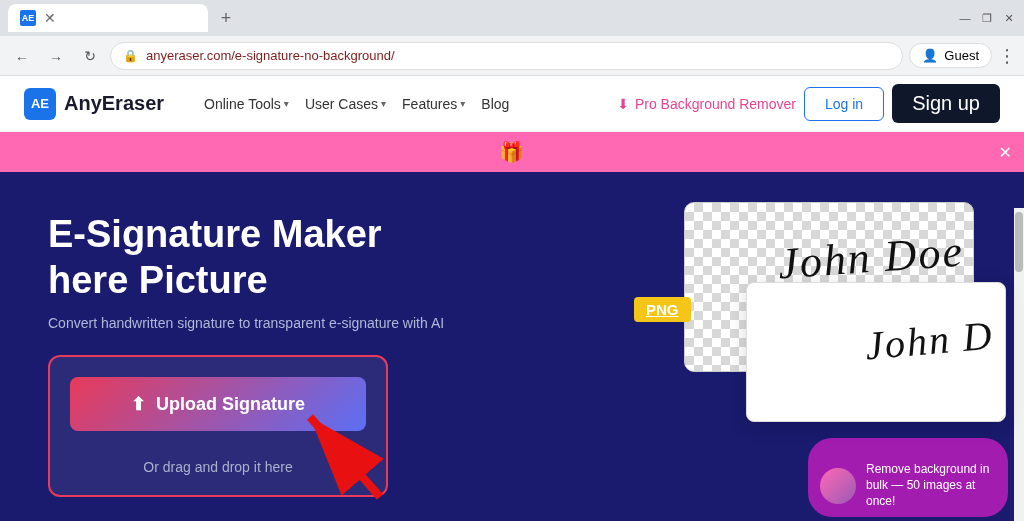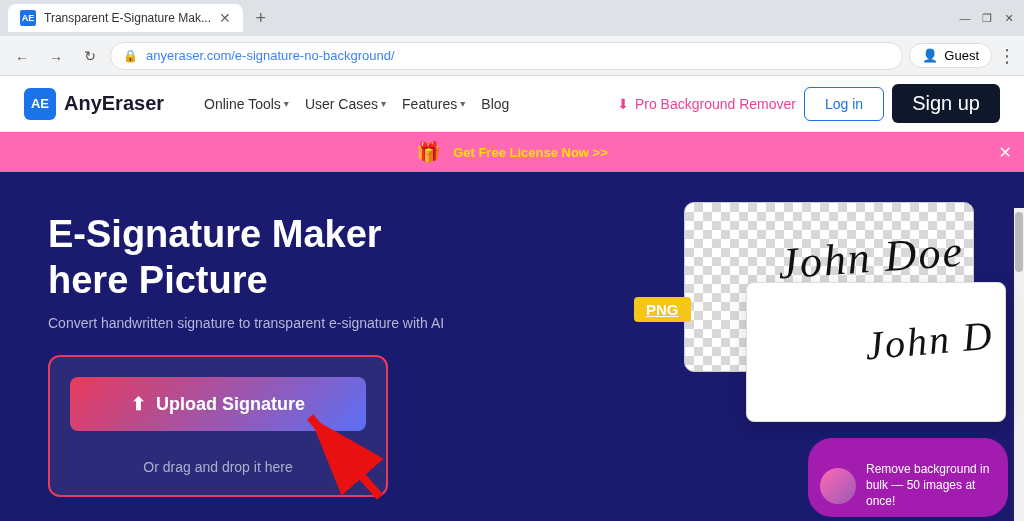--- a/index.html
+++ b/index.html
@@ -13,21 +13,21 @@
     .browser-tab-title { flex: 1; white-space: nowrap; overflow: hidden; text-overflow: ellipsis; font-size: 12px; }
     .browser-tab-close { font-size: 14px; color: #666; cursor: pointer; }
     .browser-tab-add { width: 28px; height: 28px; display: flex; align-items: center; justify-content: center; font-size: 18px; color: #666; cursor: pointer; border-radius: 50%; }
     .window-controls { margin-left: auto; display: flex; gap: 8px; align-items: center; }
     .win-btn { width: 14px; height: 14px; display: flex; align-items: center; justify-content: center; font-size: 11px; color: #555; cursor: pointer; }
 
     .browser-toolbar { display: flex; align-items: center; height: 40px; padding: 4px 8px; gap: 6px; background: #f1f3f4; border-bottom: 1px solid #ddd; }
     .nav-btn { width: 28px; height: 28px; display: flex; align-items: center; justify-content: center; color: #555; font-size: 14px; cursor: pointer; border-radius: 50%; }
     .address-bar { flex: 1; height: 28px; background: #fff; border: 1px solid #ddd; border-radius: 14px; display: flex; align-items: center; padding: 0 12px; font-size: 13px; color: #333; gap: 8px; }
     .address-bar-lock { color: #555; font-size: 12px; }
-    .address-text { flex: 1; font-size: 13px; color: #3b82f6; }
+    .address-text { flex: 1; font-size: 13px; color: #7f1d1d; }
     .guest-btn { display: flex; align-items: center; gap: 6px; padding: 4px 12px; border: 1px solid #ddd; border-radius: 14px; background: #fff; font-size: 13px; cursor: pointer; }
     .menu-dots { font-size: 18px; color: #555; cursor: pointer; }
 
     
     .site-nav { display: flex; align-items: center; height: 56px; padding: 0 24px; background: #fff; border-bottom: 1px solid #eee; gap: 32px; }
     .logo { display: flex; align-items: center; gap: 8px; }
     .logo-icon { width: 32px; height: 32px; background: #1a73e8; border-radius: 6px; display: flex; align-items: center; justify-content: center; color: #fff; font-size: 13px; font-weight: bold; }
     .logo-text { font-size: 20px; font-weight: 600; color: #1a1a2e; }
     .nav-links { display: flex; align-items: center; gap: 0; flex: 1; }
     .nav-item { display: flex; align-items: center; gap: 3px; font-size: 14px; color: #333; cursor: pointer; padding: 4px 8px; white-space: nowrap; }
@@ -68,21 +68,20 @@
     
     .red-arrow { position: absolute; left: 280px; bottom: 30px; z-index: 20; }
   </style>
 </head>
 <body>
 
 <div class="browser-chrome">
   <div class="browser-title-bar">
     <div class="browser-tab">
       <div class="browser-tab-favicon">AE</div>
-      <span class="browser-tab-title">Transparent E-Signature Mak...</span>
       <span class="browser-tab-close">✕</span>
     </div>
     <div class="browser-tab-add">+</div>
     <div class="window-controls">
       <div class="win-btn">—</div>
       <div class="win-btn">❐</div>
       <div class="win-btn">✕</div>
     </div>
   </div>
   <div class="browser-toolbar">
@@ -128,21 +127,20 @@
       <span>⬇</span>
       <span>Pro Background Remover</span>
     </div>
     <button class="login-btn">Log in</button>
     <button class="signup-btn">Sign up</button>
   </div>
 </div>
 
 <div class="banner">
   <span class="banner-gift">🎁</span>
-  <span class="banner-link">Get Free License Now &gt;&gt;</span>
   <span class="banner-close">✕</span>
 </div>
 
 <div class="hero">
   <div class="hero-left">
     <h1 class="hero-title">
       <span>E-Signature Maker</span><br>
       <span>here Picture</span>
     </h1>
     <p class="hero-subtitle">Convert handwritten signature to transparent e-signature with AI</p>

